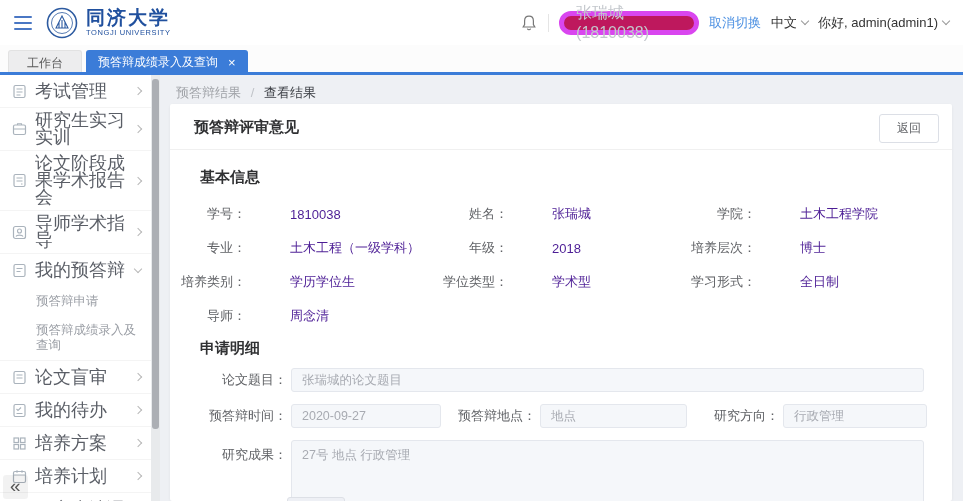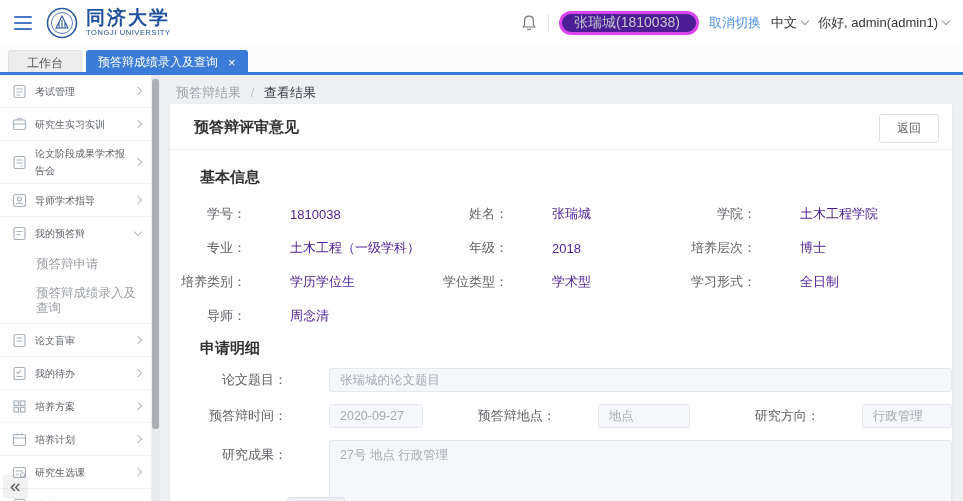--- a/index.html
+++ b/index.html
@@ -20,22 +20,22 @@
   .hamburger i { display:block; height:2px; background:#4a77c4; border-radius:1px; }
   .logo-circle { width:32px; height:32px; margin-right:8px; flex:0 0 auto; }
   .uni-names { display:flex; flex-direction:column; line-height:1; margin-right:16px; }
   .uni-cn { font-family:"Liberation Serif","DejaVu Serif",serif; font-size:19px; font-weight:bold; color:#20509e; letter-spacing:2px; }
   .uni-en { font-size:7.5px; color:#20509e; letter-spacing:0.6px; margin-top:2px; }
   .app-title { font-size:17px; font-weight:600; color:#2cb3ac; letter-spacing:1px; }
   .header-right { margin-left:auto; display:flex; align-items:center; gap:10px; }
   .bell { width:18px; height:18px; cursor:pointer; }
   .hdr-divider { width:1px; height:18px; background:#e5e5e5; }
   .user-pill {
-    width:140px; height:24px; border-radius:13px; background:#4c1d95;
-    border:3px solid #d946ef; color:#c3c7cc; font-size:14px;
+    width:140px; height:24px; border-radius:13px; background:#be185d;
+    border:5px solid #d946ef; color:#c3c7cc; font-size:16px;
     display:flex; align-items:center; padding:0 12px;
   }
   .cancel-link { color:#4a8fe2; font-size:13px; cursor:pointer; white-space:nowrap; }
   .hdr-item { display:flex; align-items:center; gap:5px; color:#333; font-size:13px; cursor:pointer; white-space:nowrap; }
   .chev { display:inline-block; width:6px; height:6px; border-right:1.5px solid #999; border-bottom:1.5px solid #999; }
   .chev.down { transform:rotate(45deg); margin-top:-3px; }
   .chev.right { transform:rotate(-45deg); }
 
   
   .tabbar {
@@ -54,21 +54,21 @@
   
   .sidebar {
     position:absolute; top:75px; left:0; width:151px; height:426px;
     background:#fff; overflow:hidden; z-index:3;
   }
   .side-item {
     display:flex; align-items:center; min-height:33px; padding:4px 10px 4px 12px;
     color:#5a5e66; cursor:pointer; border-bottom:1px solid #f4f4f4;
   }
   .side-item .sicon { width:15px; height:15px; margin-right:8px; flex:0 0 auto; opacity:.75; }
-  .side-item .slabel { flex:1 1 auto; line-height:17px; font-size:10px; }
+  .side-item .slabel { flex:1 1 auto; line-height:17px; font-size:18px; }
   .side-item .chev { border-color:#b8b8b8; flex:0 0 auto; margin-left:4px; }
   .side-sub { border-bottom:1px solid #f4f4f4; }
   .sub-item { padding:7px 10px 7px 36px; color:#9a9ea5; font-size:12.5px; cursor:pointer; line-height:15px; }
   .collapse-btn {
     position:absolute; left:3px; bottom:2px; font-size:19px; color:#555;
     background:rgba(0,0,0,0.05); padding:0 7px 2px; border-radius:3px; cursor:pointer; z-index:6;
   }
 
   
   .vscroll-track { position:absolute; top:75px; left:151px; width:9px; height:426px; background:#e8eaec; z-index:3; }
@@ -97,21 +97,21 @@
   .info-grid {
     display:grid; grid-template-columns:262px 230px 1fr;
     margin:0 20px 6px 6px;
   }
   .cell { display:flex; align-items:center; height:34px; font-size:13px;gap:19px; }
   .flabel { color:#606266; text-align:right; flex:0 0 auto; }
   .c1 .flabel { width:70px; } .c2 .flabel { width:70px; } .c3 .flabel { width:88px; }
   .fval { color:#4c1d95; margin-left:25px; }
 
   .form-area { margin-left:23px; }
-  .form-row { display:flex; align-items:center; margin-bottom:12px;gap:38px; }
+  .form-row { display:flex; align-items:center; margin-bottom:12px; }
   .form-row.top { align-items:flex-start; }
   .glabel { width:94px; text-align:right; color:#606266; font-size:13px; flex:0 0 auto; }
   .glabel.mid { width:95px; } .glabel.mid2 { width:92px; }
   .ibox {
     height:24px; background:#f5f7fa; border:1px solid #e4e7ed; border-radius:3px;
     color:#a8abb2; font-size:12.5px; display:flex; align-items:center; padding:0 10px;
     margin-left:4px; overflow:hidden; white-space:nowrap;
   }
   .ibox.wide { width:633px; }
   .ibox.w150 { width:150px; } .ibox.w147 { width:147px; } .ibox.w144 { width:144px; }

